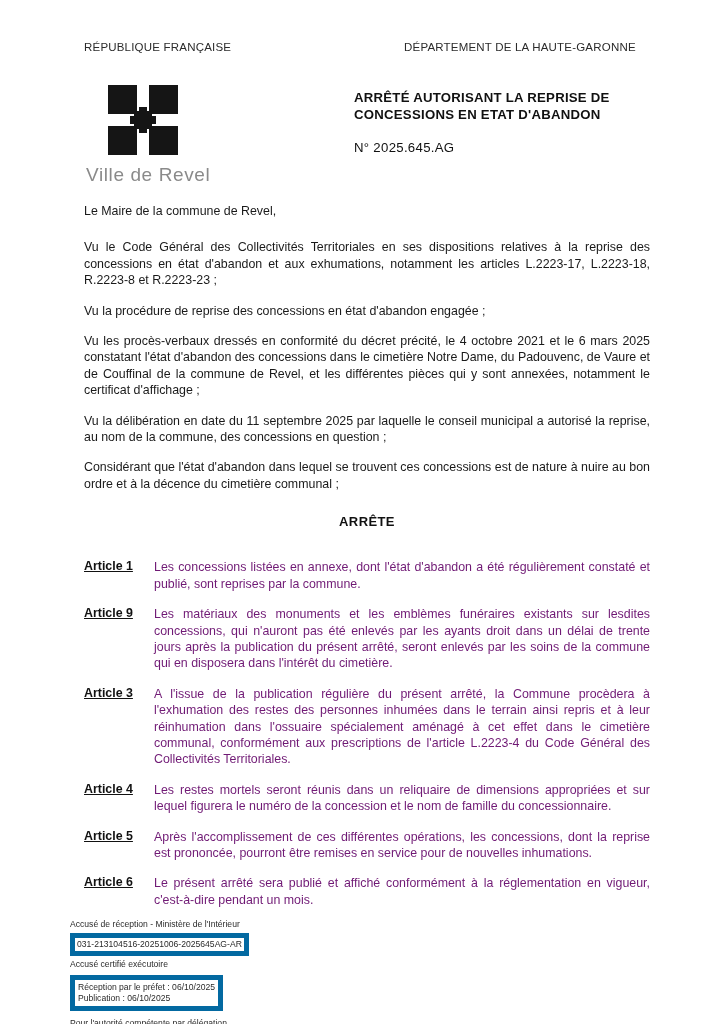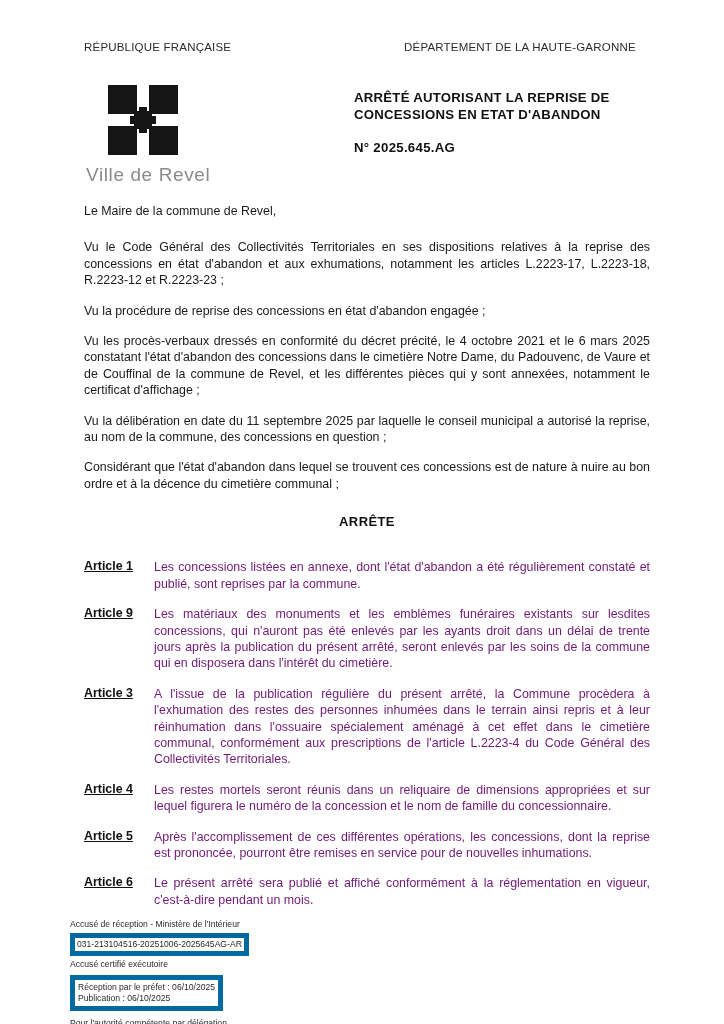--- a/index.html
+++ b/index.html
@@ -95,21 +95,21 @@
   .title-line {
     font-size: 13.2px;
     font-weight: bold;
     letter-spacing: 0.25px;
     line-height: 17px;
     color: #111;
   }
   .doc-number {
     margin-top: 17px;
     font-size: 13.2px;
-    font-weight: bold;
+    font-weight: normal;
     letter-spacing: 0.3px;
     color: #111;
   }
 
   
   .body-area {
     position: absolute;
     top: 203px;
     left: 84px;
     width: 566px;
@@ -211,21 +211,21 @@
   <div class="title-block">
     <div class="title-line">ARRÊTÉ AUTORISANT LA REPRISE DE</div>
     <div class="title-line">CONCESSIONS EN ETAT D'ABANDON</div>
     <div class="doc-number">N° 2025.645.AG</div>
   </div>
 
   <div class="body-area">
 
     <div class="para lead nojust">Le Maire de la commune de Revel,</div>
 
-    <div class="para">Vu le Code Général des Collectivités Territoriales en ses dispositions relatives à la reprise des concessions en état d'abandon et aux exhumations, notamment les articles L.2223-17, L.2223-18, R.2223-12 et R.2223-23 ;</div>
+    <div class="para">Vu le Code Général des Collectivités Territoriales en ses dispositions relatives à la reprise des concessions en état d'abandon et aux exhumations, notamment les articles L.2223-17, L.2223-18, R.2223-8 et R.2223-23 ;</div>
     <div class="para nojust">Vu la procédure de reprise des concessions en état d'abandon engagée ;</div>
     <div class="para">Vu les procès-verbaux dressés en conformité du décret précité, le 4 octobre 2021 et le 6 mars 2025 constatant l'état d'abandon des concessions dans le cimetière Notre Dame, du Padouvenc, de Vaure et de Couffinal de la commune de Revel, et les différentes pièces qui y sont annexées, notamment le certificat d'affichage ;</div>
     <div class="para">Vu la délibération en date du 11 septembre 2025 par laquelle le conseil municipal a autorisé la reprise, au nom de la commune, des concessions en question ;</div>
     <div class="para"> Considérant que l'état d'abandon dans lequel se trouvent ces concessions est de nature à nuire au bon ordre et à la décence du cimetière communal ;</div>
 
     <div class="arrete-heading">ARRÊTE</div>
 
     <div class="article">
       <div class="article-label">Article 1</div>
       <div class="article-body">Les concessions listées en annexe, dont l'état d'abandon a été régulièrement constaté et publié, sont reprises par la commune.</div>

